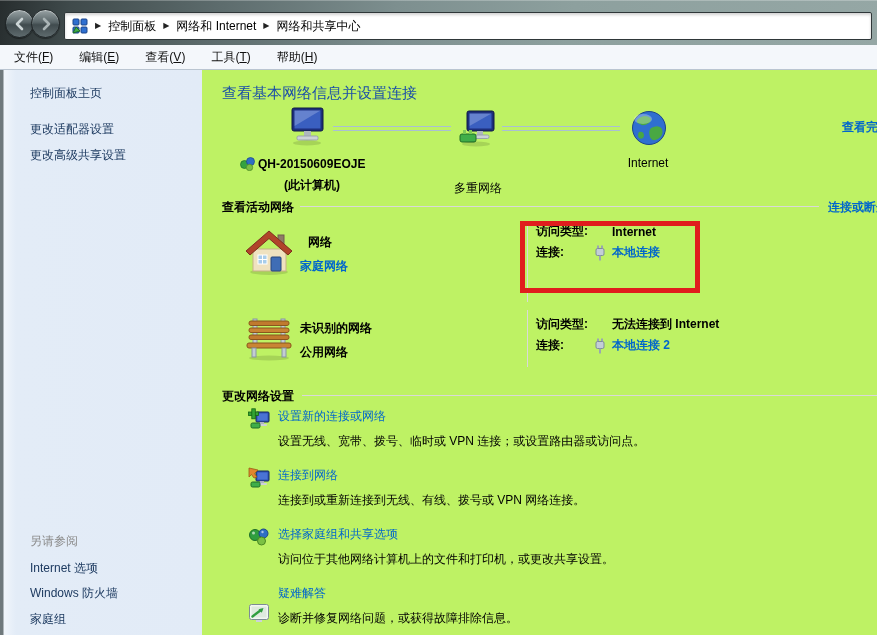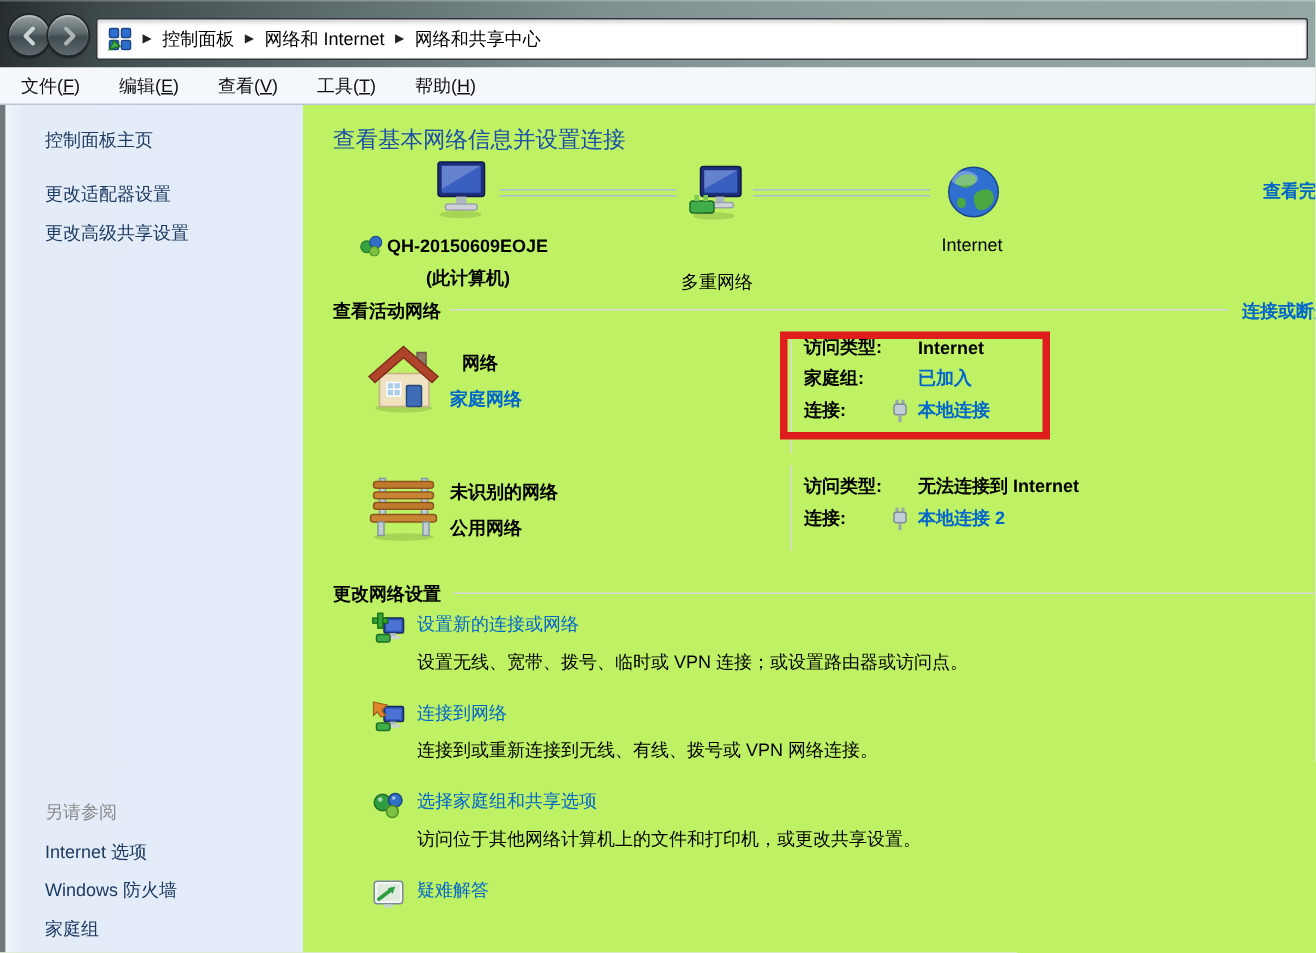--- a/index.html
+++ b/index.html
@@ -182,24 +182,20 @@
     </span>
     <span class="netname" style="left:106px;top:164px;text-align:center;">网络</span>
     <a class="link abs" style="left:98px;top:188px;">家庭网络</a>
     <div class="vline" style="left:325px;top:152px;height:80px;"></div>
     <div class="abs" style="left:334px;top:151px;">
       <div class="detail-row">
         <span class="dlabel">访问类型:</span>
         <span>Internet</span>
       </div>
       <div class="detail-row">
-        <span class="dlabel">家庭组:</span>
-        <a class="link">已加入</a>
-      </div>
-      <div class="detail-row">
         <span class="dlabel">连接:</span>
         <span class="plug">
           <svg width="12" height="16" viewBox="0 0 12 16">
             <rect x="3" y="0.5" width="2" height="3.5" fill="#9aa7b0"></rect>
             <rect x="7" y="0.5" width="2" height="3.5" fill="#9aa7b0"></rect>
             <rect x="2" y="3.5" width="8" height="7" rx="1.5" fill="#c3ced6" stroke="#7d8d99"></rect>
             <rect x="5" y="10.5" width="2" height="5" fill="#9aa7b0"></rect>
           </svg>
         </span>
         <a class="link">本地连接</a>
@@ -288,31 +284,32 @@
           <circle cx="5.5" cy="7" r="1.5" fill="#ffffff" opacity="0.6"></circle>
           <circle cx="14.5" cy="6" r="1.2" fill="#ffffff" opacity="0.6"></circle>
         </svg>
       </span>
       <div>
         <a class="link">选择家庭组和共享选项</a>
         <div class="desc">访问位于其他网络计算机上的文件和打印机，或更改共享设置。</div>
       </div>
     </div>
 
-    <div class="set-item" style="top:515px;">
+    <div class="set-item" style="top:515px;align-items:flex-end;">
       <span class="ico">
         <svg width="22" height="22" viewBox="0 0 22 22">
           <rect x="1.5" y="2.5" width="19" height="15" rx="2" fill="#f2f7f2" stroke="#7d8b96"></rect>
           <rect x="3.5" y="4.5" width="15" height="11" fill="#dfeadf"></rect>
           <path d="M4.5 14.5 L13 8" stroke="#2f9e3f" stroke-width="2.4" stroke-linecap="round"></path>
           <polygon points="15.5,6 10.5,7.2 13.8,10.8" fill="#2f9e3f"></polygon>
           <rect x="8" y="18" width="6" height="2" fill="#ccd2d8"></rect>
         </svg>
       </span>
       <div>
         <a class="link">疑难解答</a>
+        <div class="desc">诊断并修复网络问题，或获得故障排除信息。</div>
       </div>
     </div>
   </div>
 
   <div class="annot" style="left: 520px; top: 221px; width: 180px; height: 72px; border: 5px solid rgb(224, 29, 29);"></div>
 
 </div>
 
 </body></html>

